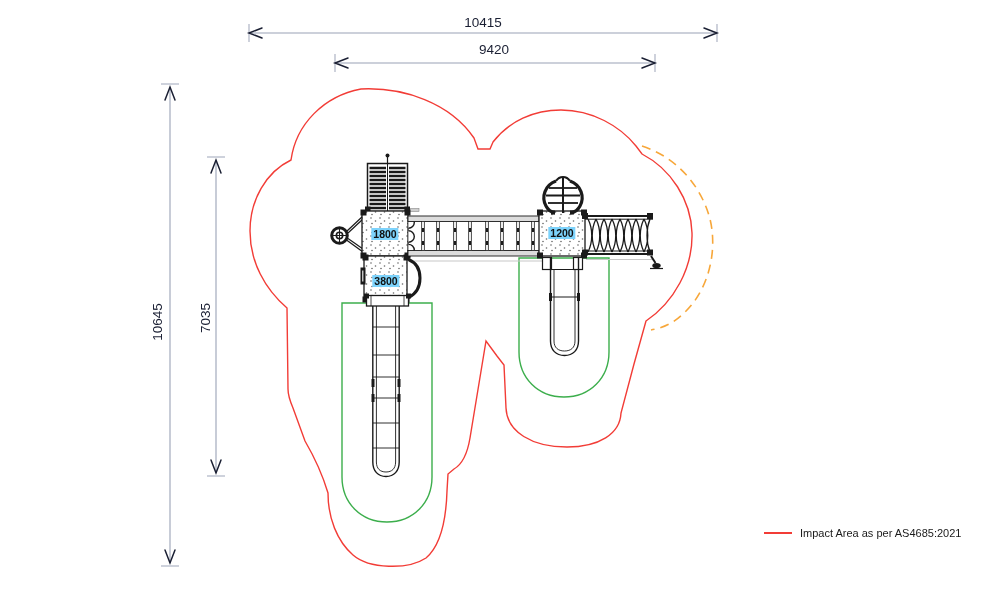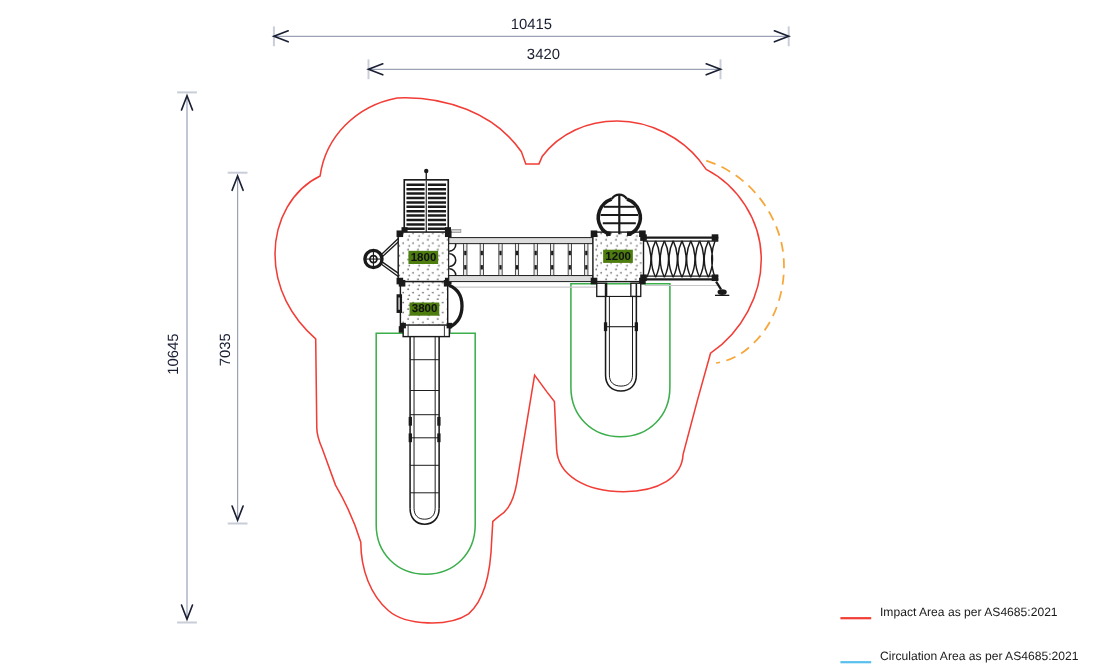--- a/index.html
+++ b/index.html
@@ -3,23 +3,23 @@
 <meta charset="utf-8">
 <style>
   html,body{margin:0;padding:0;background:#fff;}
   .canvas{position:relative;width:1000px;height:606px;background:#fff;overflow:hidden;
           font-family:"Liberation Sans",sans-serif;}
   .canvas svg{position:absolute;left:0;top:0;}
   .dim-text{position:absolute;transform:translate(-50%,-50%);font-size:13.5px;color:#1a1f33;
             white-space:nowrap;background:#fff;padding:0 3px;}
   .dim-text.vert{transform:translate(-50%,-50%) rotate(-90deg);}
   .deck-label{position:absolute;transform:translate(-50%,-50%);font-size:10.5px;font-weight:700;
-              color:#111;background:#4d7c0f;padding:0 2px;white-space:nowrap;}
+              color:#111;background:#7dd3fc;padding:0 2px;white-space:nowrap;}
   .legend{position:absolute;left:764px;top:526px;display:flex;flex-direction:column;gap:3.2px;}
-  .legend-row{display:flex;align-items:flex-end;height:13px;margin-top:24px;}
+  .legend-row{display:flex;align-items:center;height:13px;}
   .legend-swatch{width:28px;height:0;border-top:2px solid #000;margin-right:8px;flex:0 0 auto;}
   .legend-swatch.dashed{border-top-style:dashed;}
   .legend-label{font-size:11px;color:#1a1a1a;white-space:nowrap;}
 </style>
 </head>
 <body>
 
 <div class="canvas">
 
 <svg width="1000" height="606" viewBox="0 0 1000 606">
@@ -269,32 +269,28 @@
       <rect x="397.5" y="379" width="3" height="8" fill="currentColor" stroke="none"></rect>
       <rect x="371.5" y="394" width="3" height="8" fill="currentColor" stroke="none"></rect>
       <rect x="397.5" y="394" width="3" height="8" fill="currentColor" stroke="none"></rect>
       <path d="M372.8,462 C372.8,471 378,476.5 386,476.5 C394,476.5 399.2,471 399.2,462" stroke-width="1.4"></path>
       <path d="M376.4,462 C376.4,468.5 380,472 386,472 C392,472 395.6,468.5 395.6,462" stroke-width="0.9"></path>
     </g>
   </g>
 </svg>
 
 <div class="dim-text" style="left:483px;top:22px;">10415</div>
-<div class="dim-text" style="left:494px;top:49px;">3420</div>
+<div class="dim-text" style="left:494px;top:49px;">9420</div>
 <div class="dim-text vert" style="left:157px;top:322px;">10645</div>
 <div class="dim-text vert" style="left:205px;top:318px;">7035</div>
 
 <div class="deck-label" style="left:385px;top:234px;">1800</div>
 <div class="deck-label" style="left:386px;top:281px;">3800</div>
 <div class="deck-label" style="left:562px;top:233px;text-align:right;">1200</div>
 
 <div class="legend">
   <div class="legend-row">
     <span class="legend-swatch" style="border-top-color: rgb(242, 60, 54);"></span>
     <span class="legend-label">Impact Area as per AS4685:2021</span>
   </div>
-  <div class="legend-row">
-    <span class="legend-swatch" style="border-top-color: rgb(88, 191, 238);"></span>
-    <span class="legend-label">Circulation Area as per AS4685:2021</span>
-  </div>
 </div>
 
 </div>
 
 </body></html>

